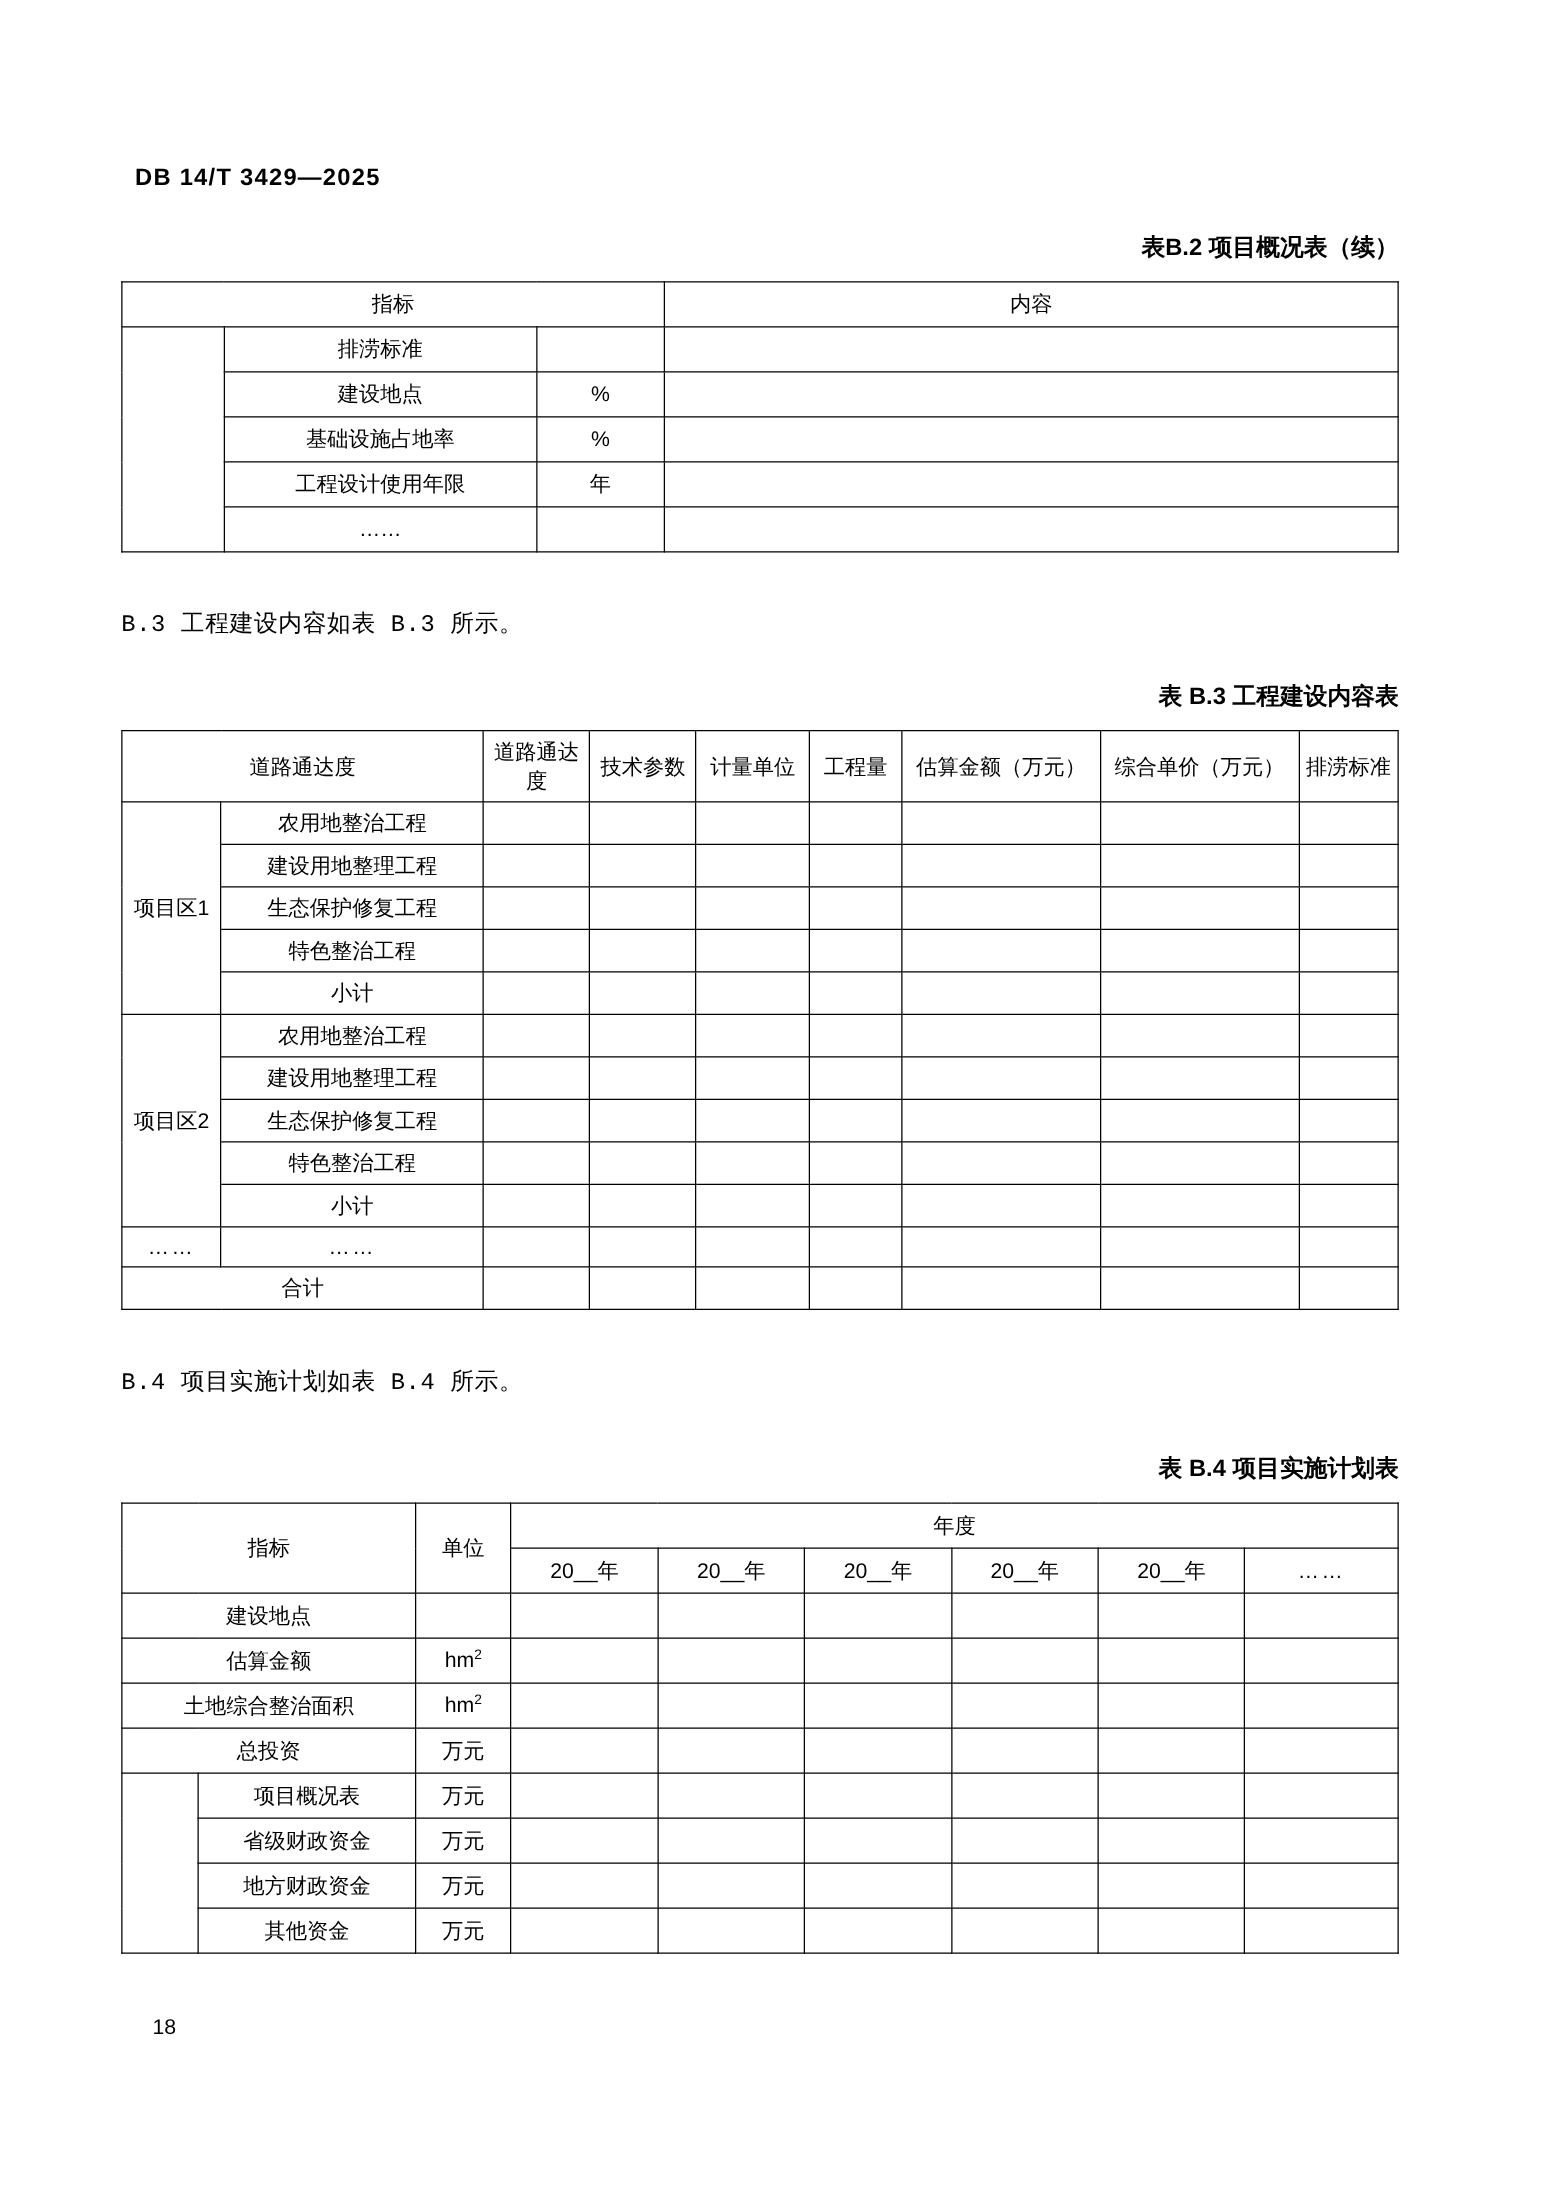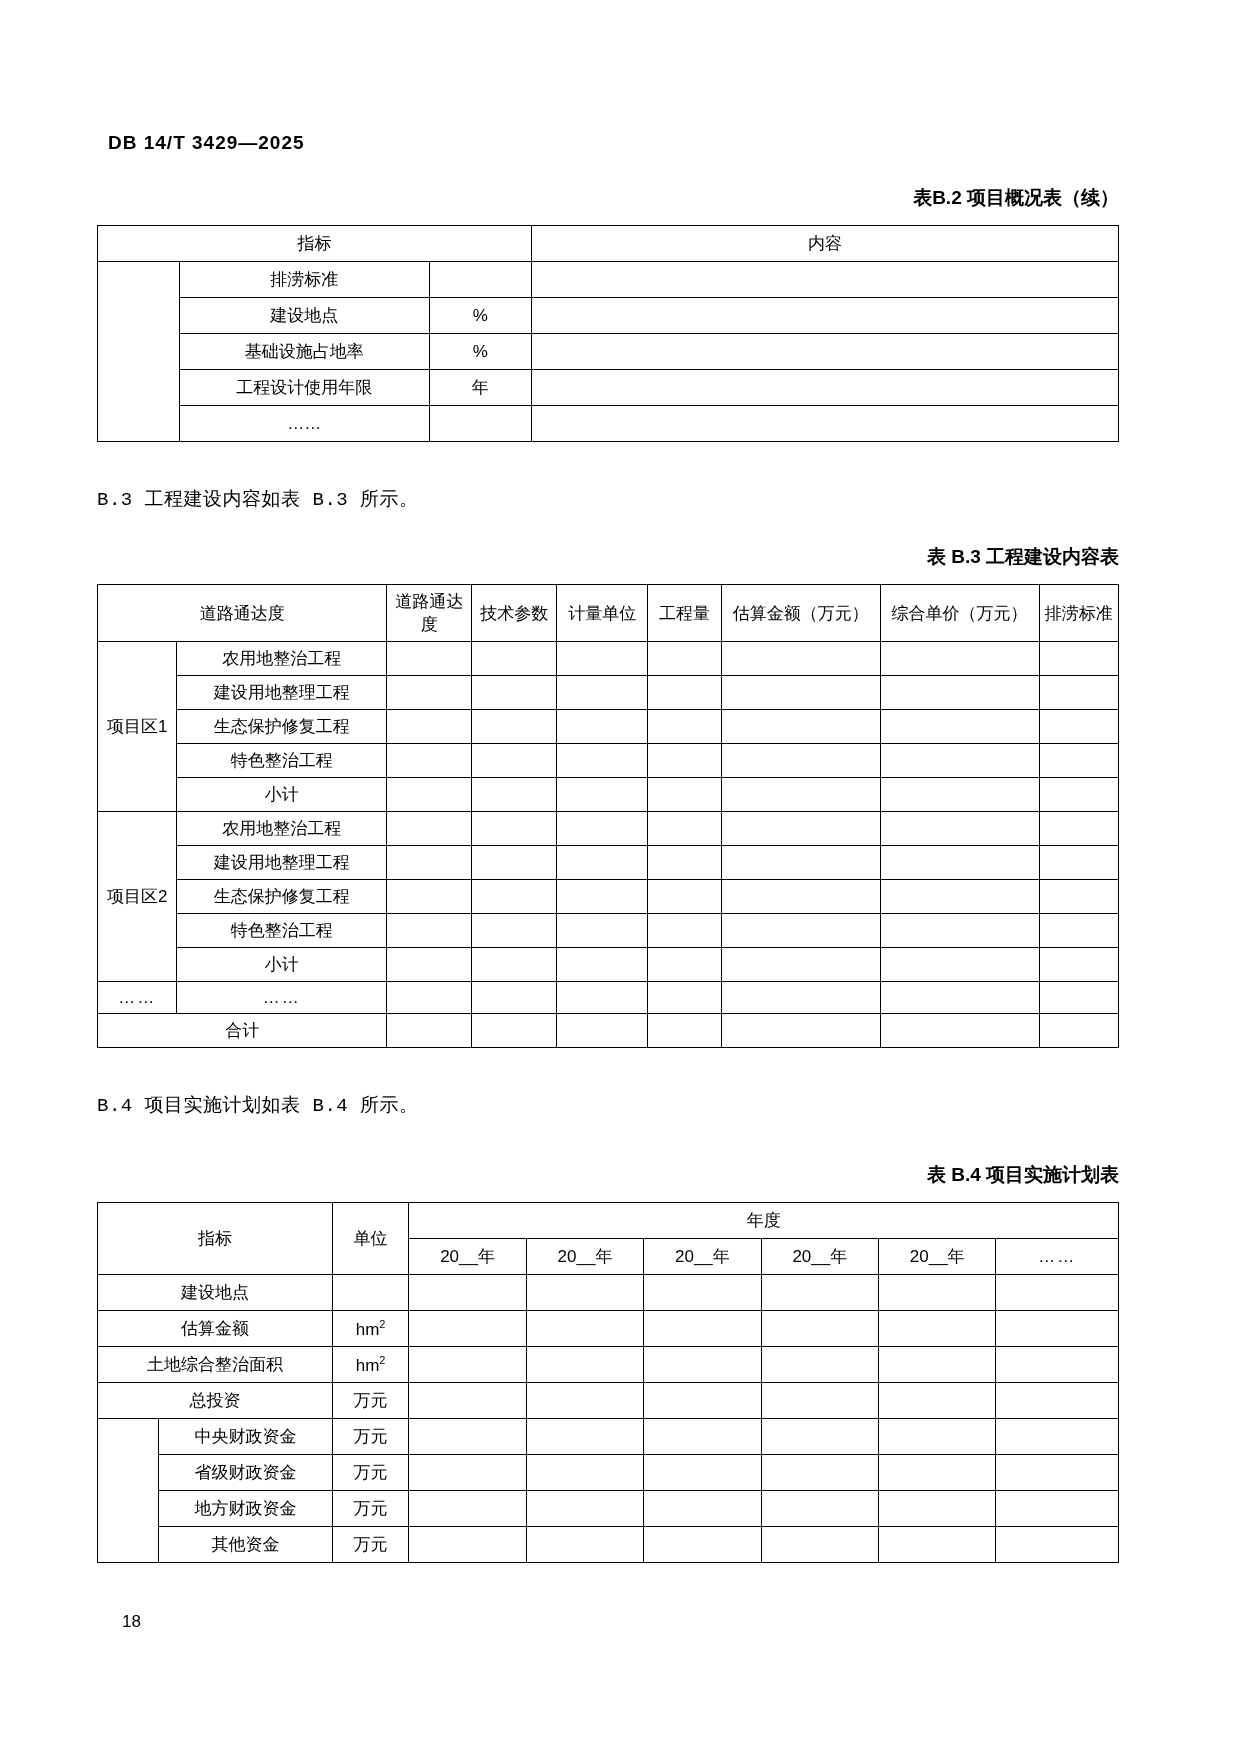--- a/index.html
+++ b/index.html
@@ -360,21 +360,21 @@
           <td>万元</td>
           <td></td>
             <td></td>
             <td></td>
             <td></td>
             <td></td>
             <td></td>
         </tr>
         <tr>
           <td rowspan="4"></td>
-          <td>中央财政资金</td>
+          <td>项目概况表</td>
           <td>万元</td>
           <td></td>
             <td></td>
             <td></td>
             <td></td>
             <td></td>
             <td></td>
         </tr>
         <tr>
           <td>省级财政资金</td>

